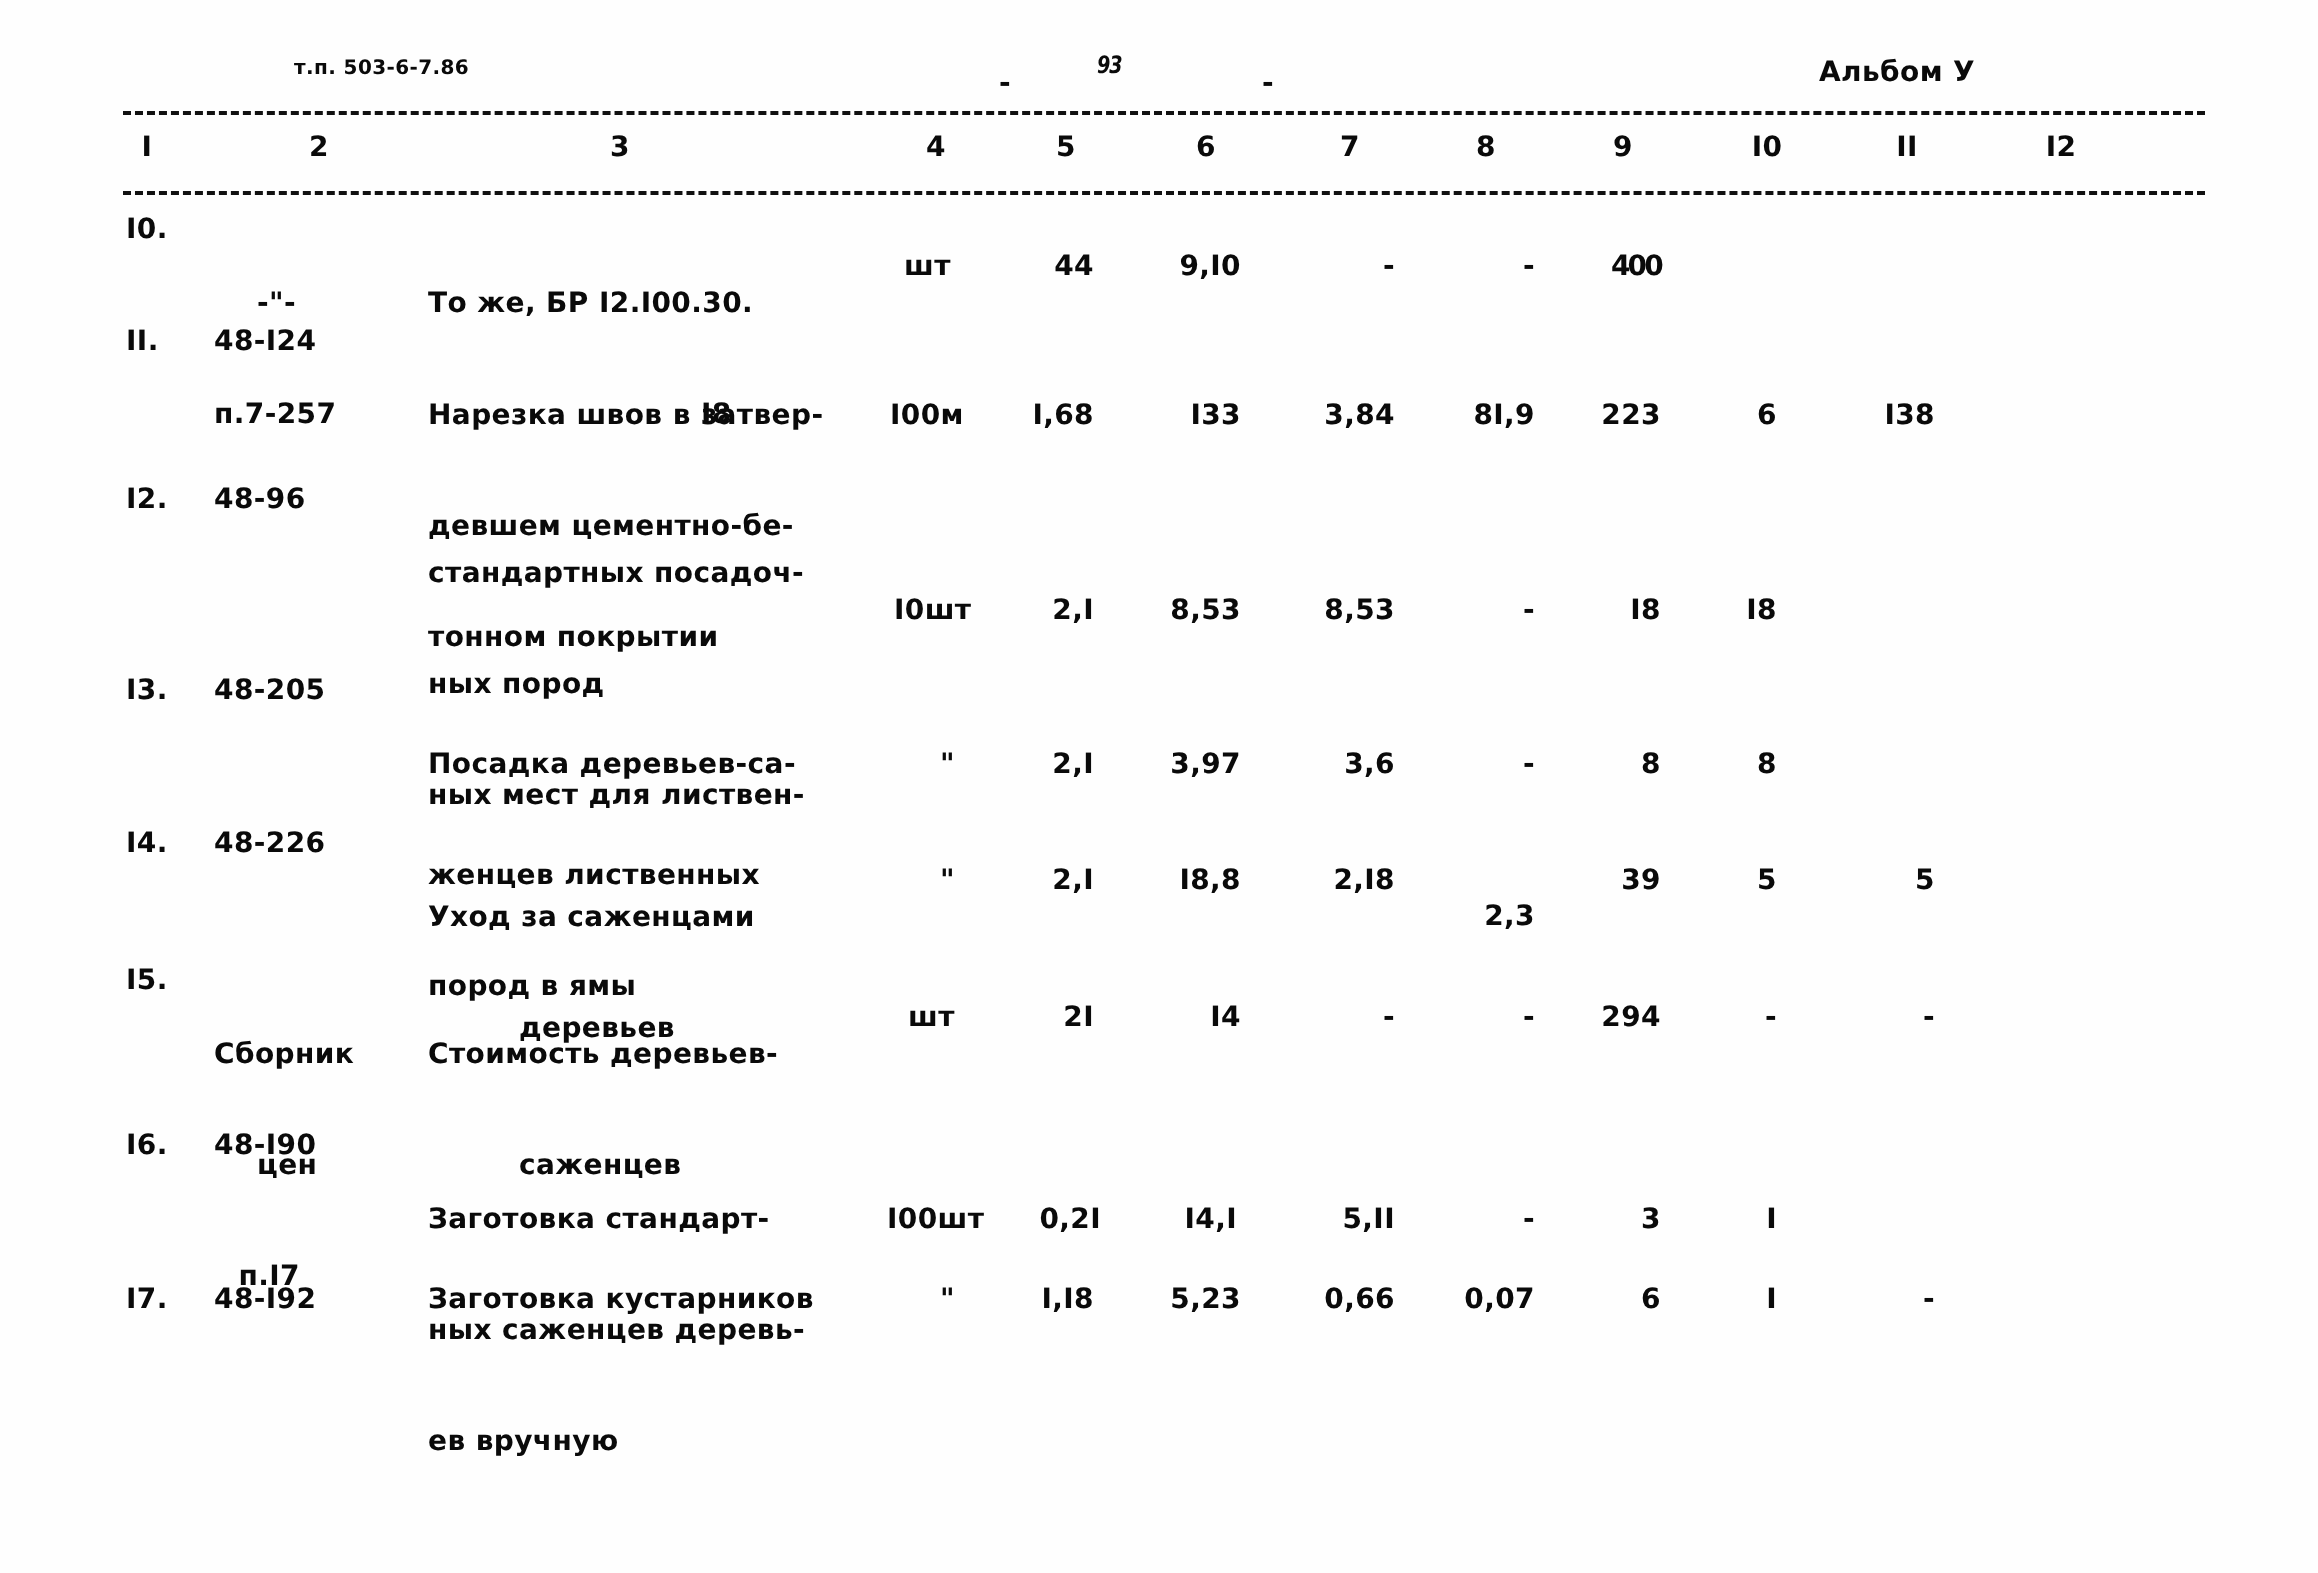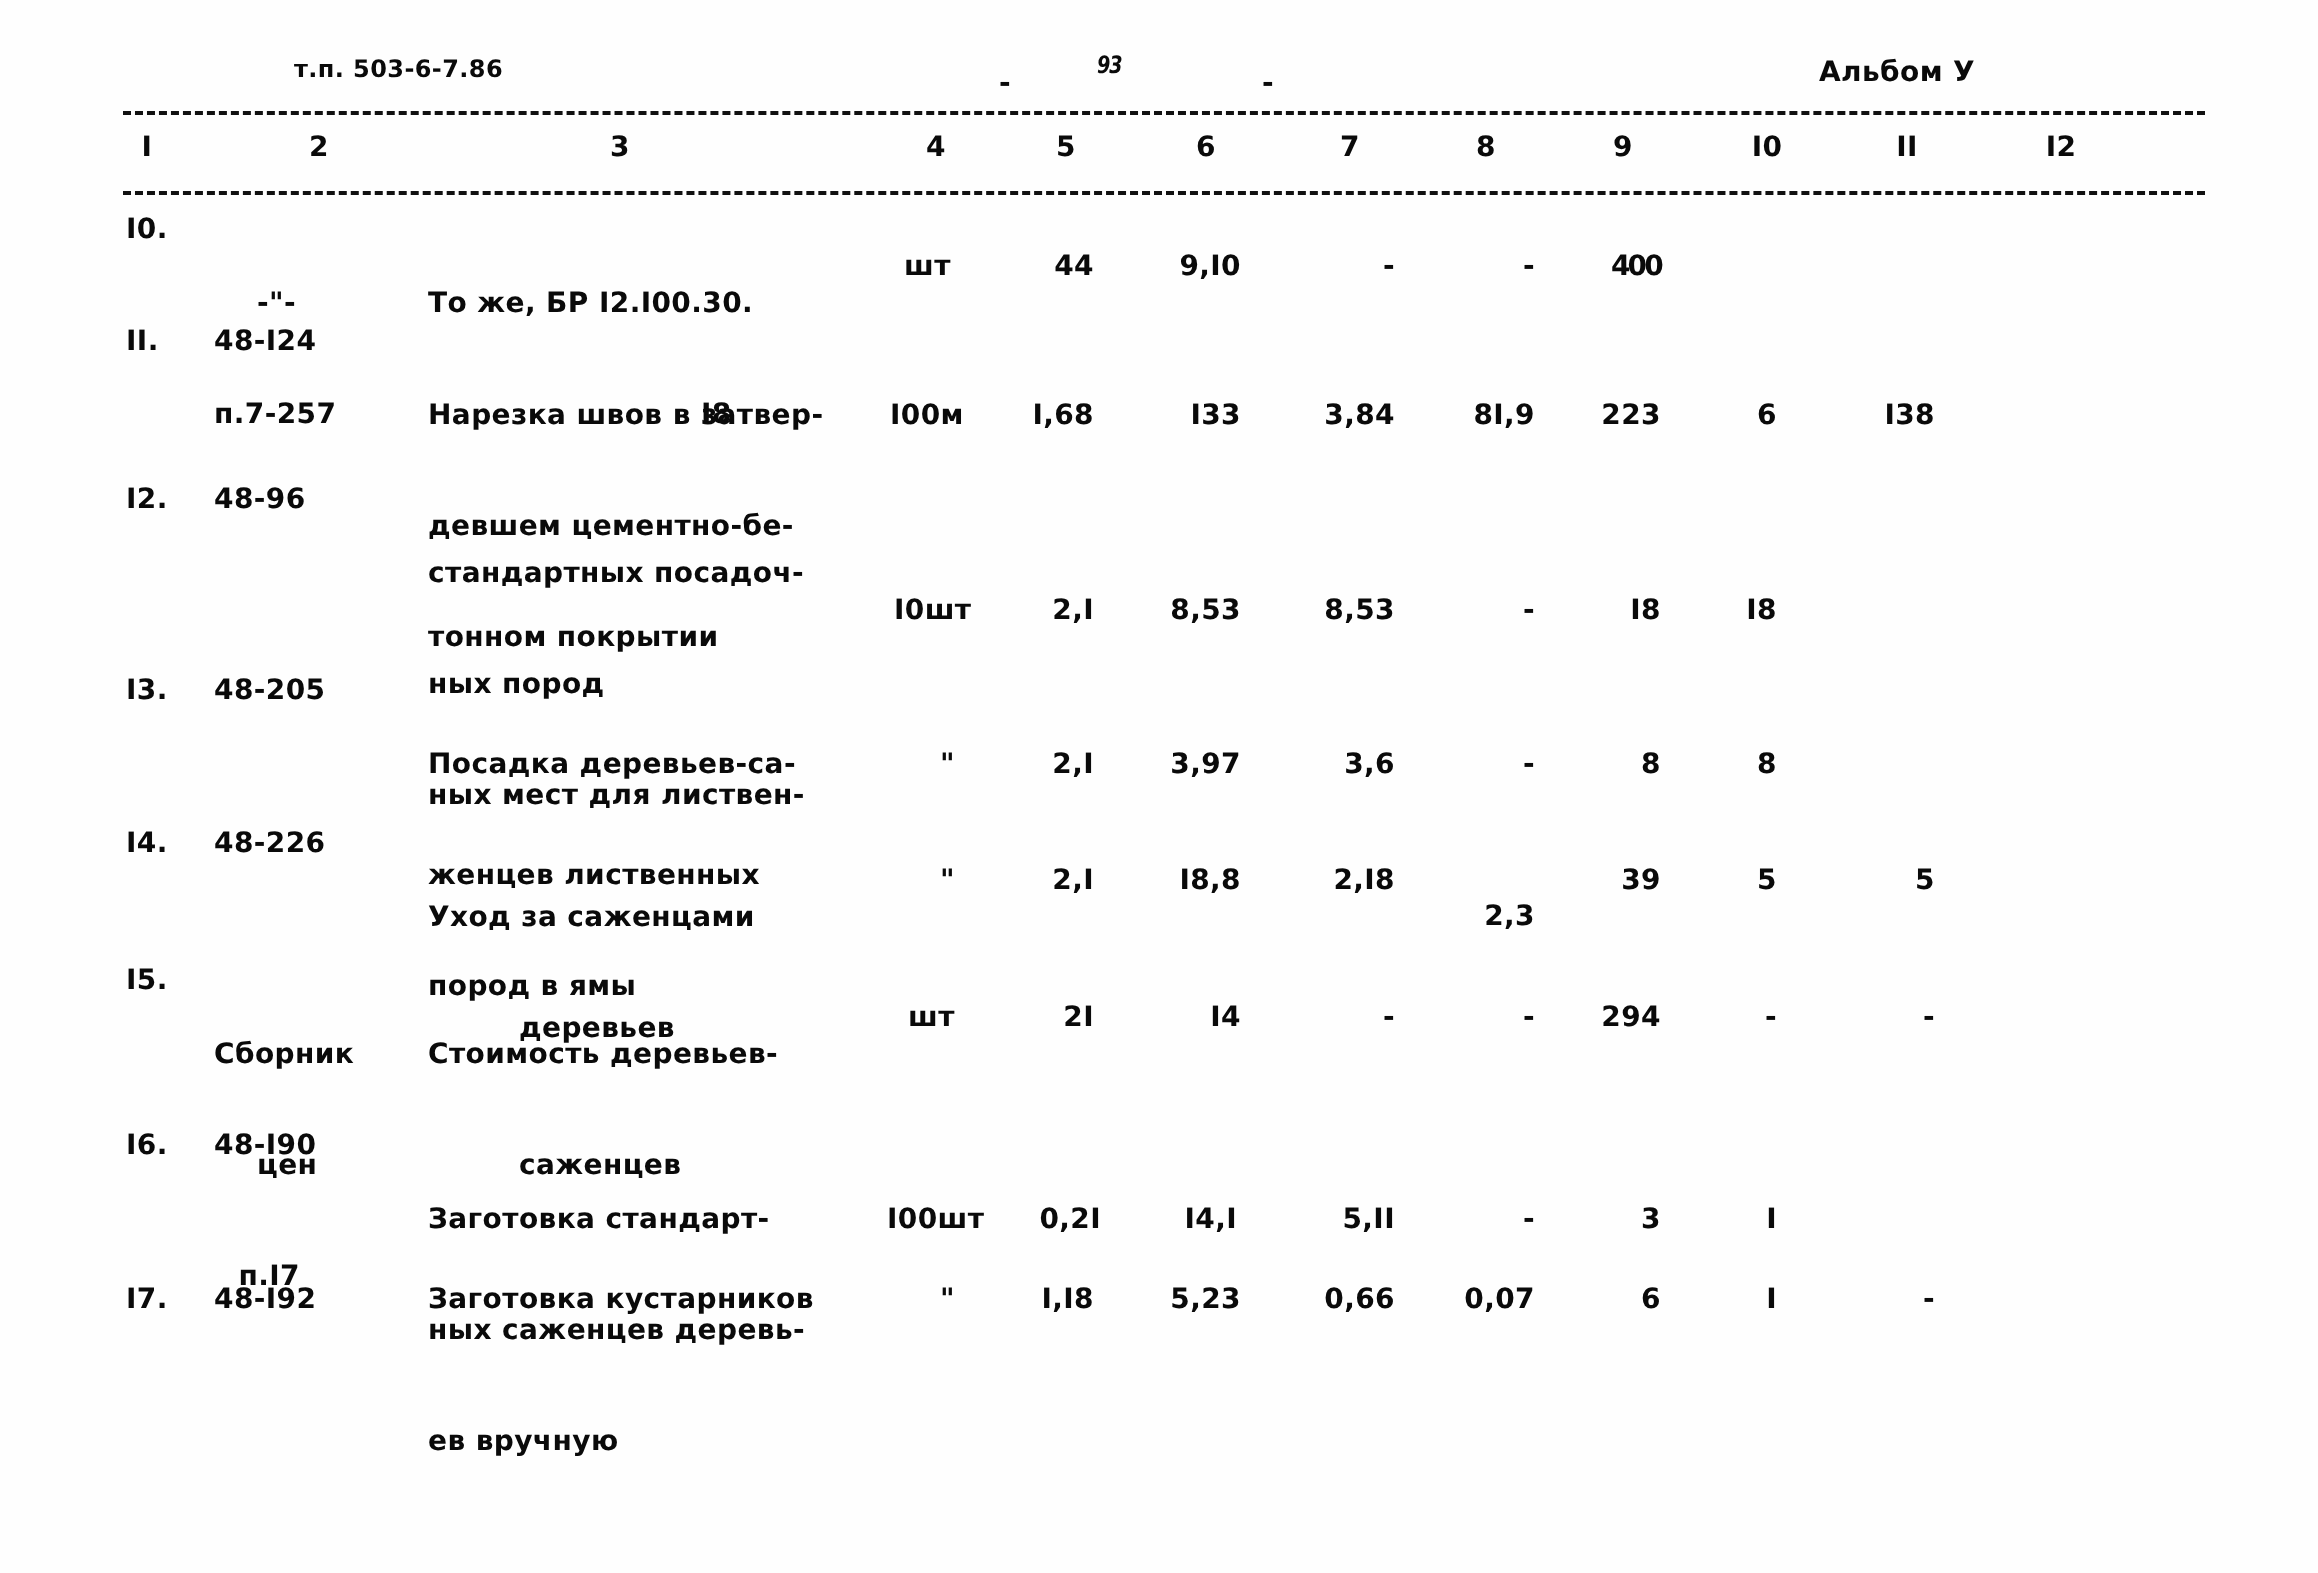--- a/index.html
+++ b/index.html
@@ -27,21 +27,21 @@
   }
 
   
   .header{
     position:absolute;
     top:55px;left:0;width:100%;
     height:42px;
   }
   .header .doc-code{
     position:absolute;left:294px;top:0;
-    font-size:24px;
+    font-size:20px;
   }
   .header .page-num{
     position:absolute;left:1094px;top:-4.2px;
     font-size:24px;
     font-style:italic;
     letter-spacing:-1.4px;
     transform:scaleX(0.8);
   }
   .header .dash-left{
     position:absolute;left:999px;top:11.2px;

